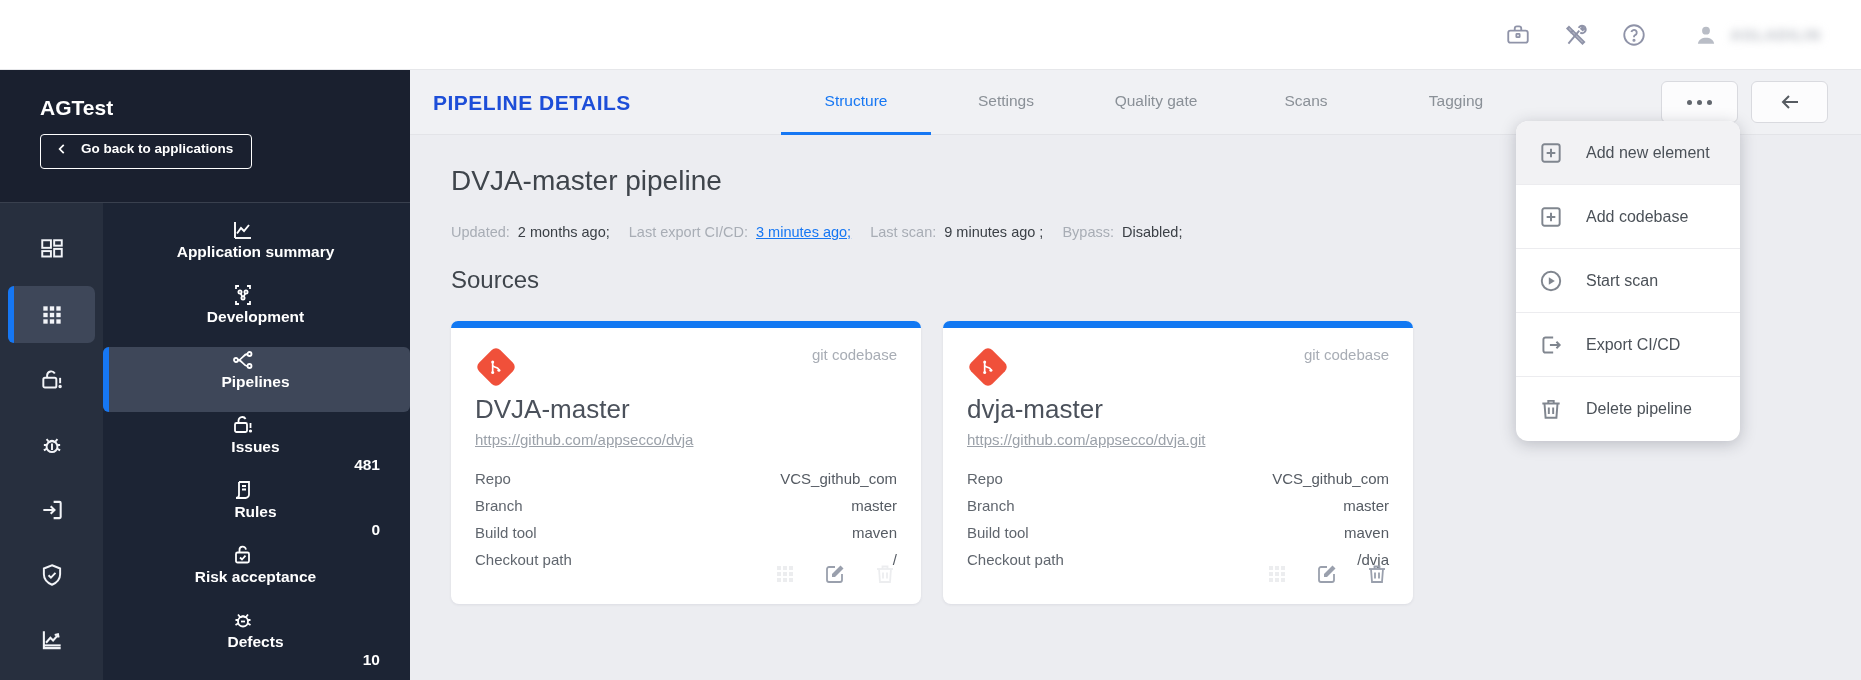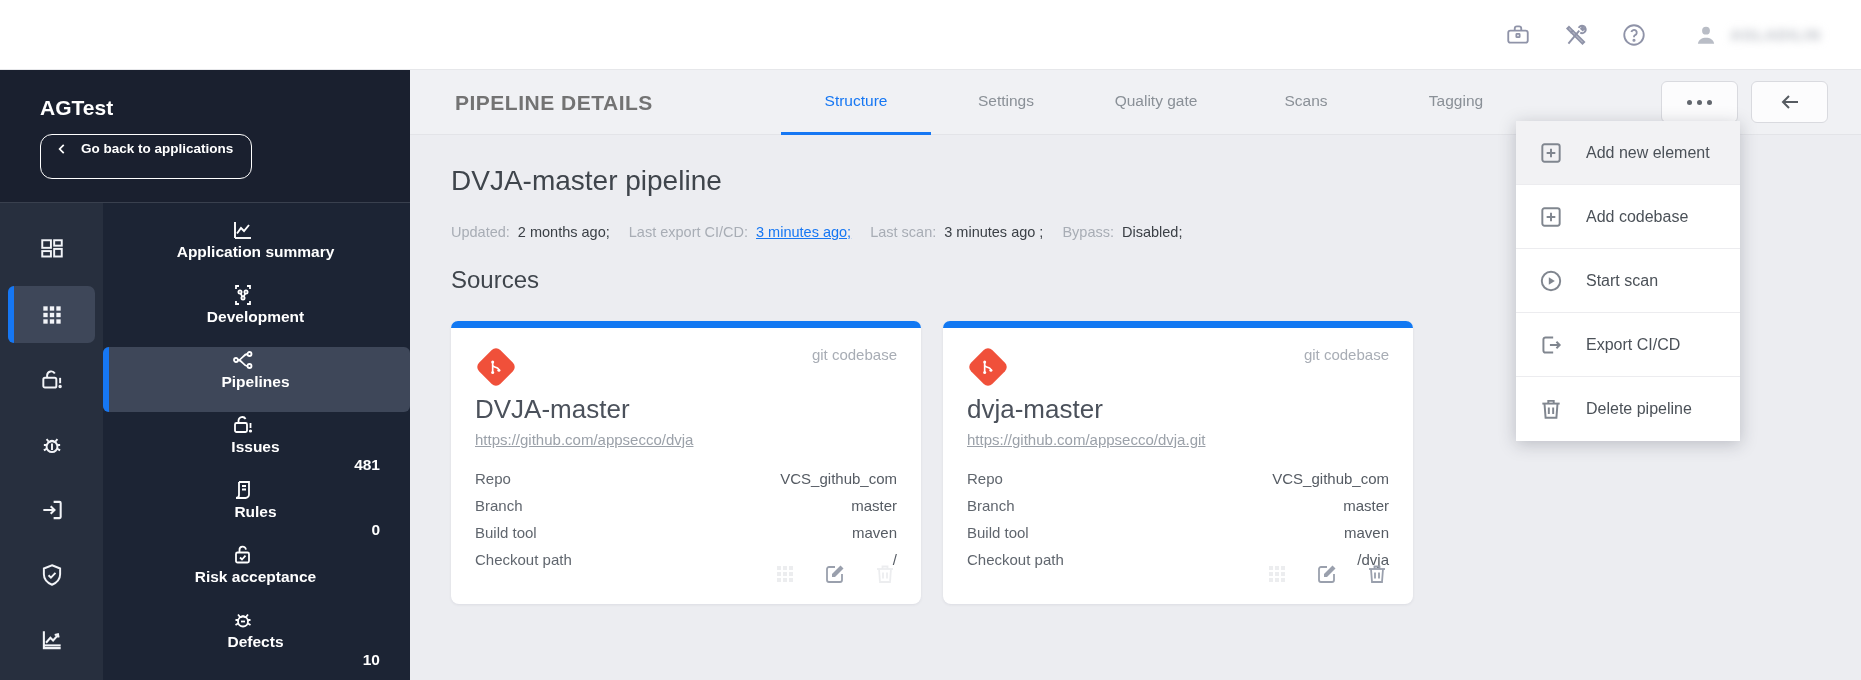--- a/index.html
+++ b/index.html
@@ -21,21 +21,21 @@
   .tb-icon svg { width:26px; height:26px; }
   .user-chip { display:flex; align-items:center; gap:10px; margin-left:14px; }
   .user-chip .tb-icon { color:#b9bdc6; }
   .username { font-size:15px; font-weight:700; color:#b6bac2; filter:blur(4px); letter-spacing:1px; }
 
   
   .sidebar { position:absolute; left:0; top:70px; width:410px; height:610px; background:#1c2434; }
   .side-top { height:133px; background:#1a202f; border-bottom:1px solid #39404e; padding:26px 0 0 40px; }
   .app-name { color:#ffffff; font-size:21px; font-weight:700; }
   .back-btn { margin-top:14px; display:inline-flex; align-items:center; gap:12px;
-              border:1.5px solid #ffffff; border-radius:12px; padding:6px 18px 22px 14px;
+              border:1.5px solid #ffffff; border-radius:4px; padding:6px 18px 12px 14px;
               color:#ffffff; font-size:13.5px; font-weight:700; cursor:pointer; background:transparent; }
   .back-btn svg { width:14px; height:14px; }
 
   .rail { position:absolute; left:0; top:133px; bottom:0; width:103px; background:#272f3e;
           padding-top:14px; display:flex; flex-direction:column; }
   .rail-item { position:relative; height:65px; display:flex; align-items:center; justify-content:center;
                color:#f2f4f8; cursor:pointer; }
   .rail-item svg { width:26px; height:26px; }
   .rail-item.active::before { content:""; position:absolute; left:8px; top:4px; right:8px; bottom:4px;
                background:#3e4759; border-radius:7px; }
@@ -50,22 +50,22 @@
   .menu-item.active::before { content:""; position:absolute; left:0; top:0; bottom:0; width:6px;
                background:#1677f3; border-radius:6px 0 0 6px; }
   .micon { width:26px; height:26px; margin-right:26px; display:flex; align-items:center; justify-content:center; }
   .micon svg { width:24px; height:24px; }
   .mlabel { font-size:15.5px; font-weight:700; }
   .mcount { margin-left:auto; font-size:15.5px; font-weight:700; }
 
   
   .main { position:absolute; left:410px; top:70px; right:0; bottom:0; background:#ecedf1; }
   .main-header { position:relative; height:65px; background:#f0f1f4; border-bottom:1px solid #e3e4e8; }
-  .page-title { position:absolute; left:45px; top:0; height:65px; display:flex; align-items:center;
-                font-size:21px; font-weight:700; color:#737373; letter-spacing:0.5px; }
+  .page-title { position:absolute; left:23px; top:0; height:65px; display:flex; align-items:center;
+                font-size:21px; font-weight:700; color:#1d4ed8; letter-spacing:0.5px; }
   .tabs { position:absolute; left:371px; top:0; height:65px; display:flex;justify-content:space-between; }
   .tab { width:150px; height:65px; display:flex; align-items:center; justify-content:center;
          font-size:15.5px; color:#8a9097; cursor:pointer; border-bottom:3px solid transparent; }
   .tab.active { color:#1677f3; border-bottom-color:#1677f3; }
   .hbtn { position:absolute; top:11px; width:77px; height:42px; background:#fcfcfd;
           border:1px solid #d9dadf; border-radius:6px; display:flex; align-items:center;
           justify-content:center; cursor:pointer; }
   .hbtn.more { left:1251px; gap:5px; }
   .hbtn.more i { width:5px; height:5px; border-radius:50%; background:#62676e; }
   .hbtn.backarrow { left:1341px; color:#565b61; }
@@ -97,21 +97,21 @@
   .kv-row { display:flex; font-size:15px; height:27px; align-items:center; }
   .kv-lab { color:#60666e; }
   .kv-val { margin-left:auto; color:#555b63; }
   .card-actions { position:absolute; right:24px; bottom:18px; display:flex; gap:26px; color:#9aa0ad; }
   .card-actions .act { width:24px; height:24px; cursor:pointer; }
   .card-actions .act svg { width:24px; height:24px; }
   .card-actions .act.disabled { opacity:0.18; cursor:default; }
 
   
   .dropdown { position:absolute; left:1516px; top:121px; width:224px; background:#ffffff;
-              border-radius:0; box-shadow:0 3px 16px rgba(40,44,60,.25); z-index:10; overflow:hidden; }
+              border-radius:12px; box-shadow:0 3px 16px rgba(40,44,60,.25); z-index:10; overflow:hidden; }
   .dd-item { height:64px; display:flex; align-items:center; padding:0 16px 0 22px; gap:22px;
              font-size:16px; color:#4b5158; cursor:pointer; border-bottom:1px solid #ececef; }
   .dd-item:last-child { border-bottom:none; }
   .dd-item.highlight { background:#f2f2f4; }
   .dd-item svg { width:26px; height:26px; color:#80868f; flex-shrink:0; }
 </style>
 </head>
 <body>
 
 <div class="topbar">
@@ -336,21 +336,21 @@
       <span class="seg">
           <span class="mlab">Updated:</span>
           <span class="mval">2 months ago;</span>
         </span>
       <span class="seg">
           <span class="mlab">Last export CI/CD:</span>
           <span class="mval link">3 minutes ago;</span>
         </span>
       <span class="seg">
           <span class="mlab">Last scan:</span>
-          <span class="mval">3 minutes ago ;</span>
+          <span class="mval">9 minutes ago ;</span>
         </span>
       <span class="seg">
           <span class="mlab">Bypass:</span>
           <span class="mval">Disabled;</span>
         </span>
     </div>
 
     <div class="sources-h">Sources</div>
 
     <div class="cards">

